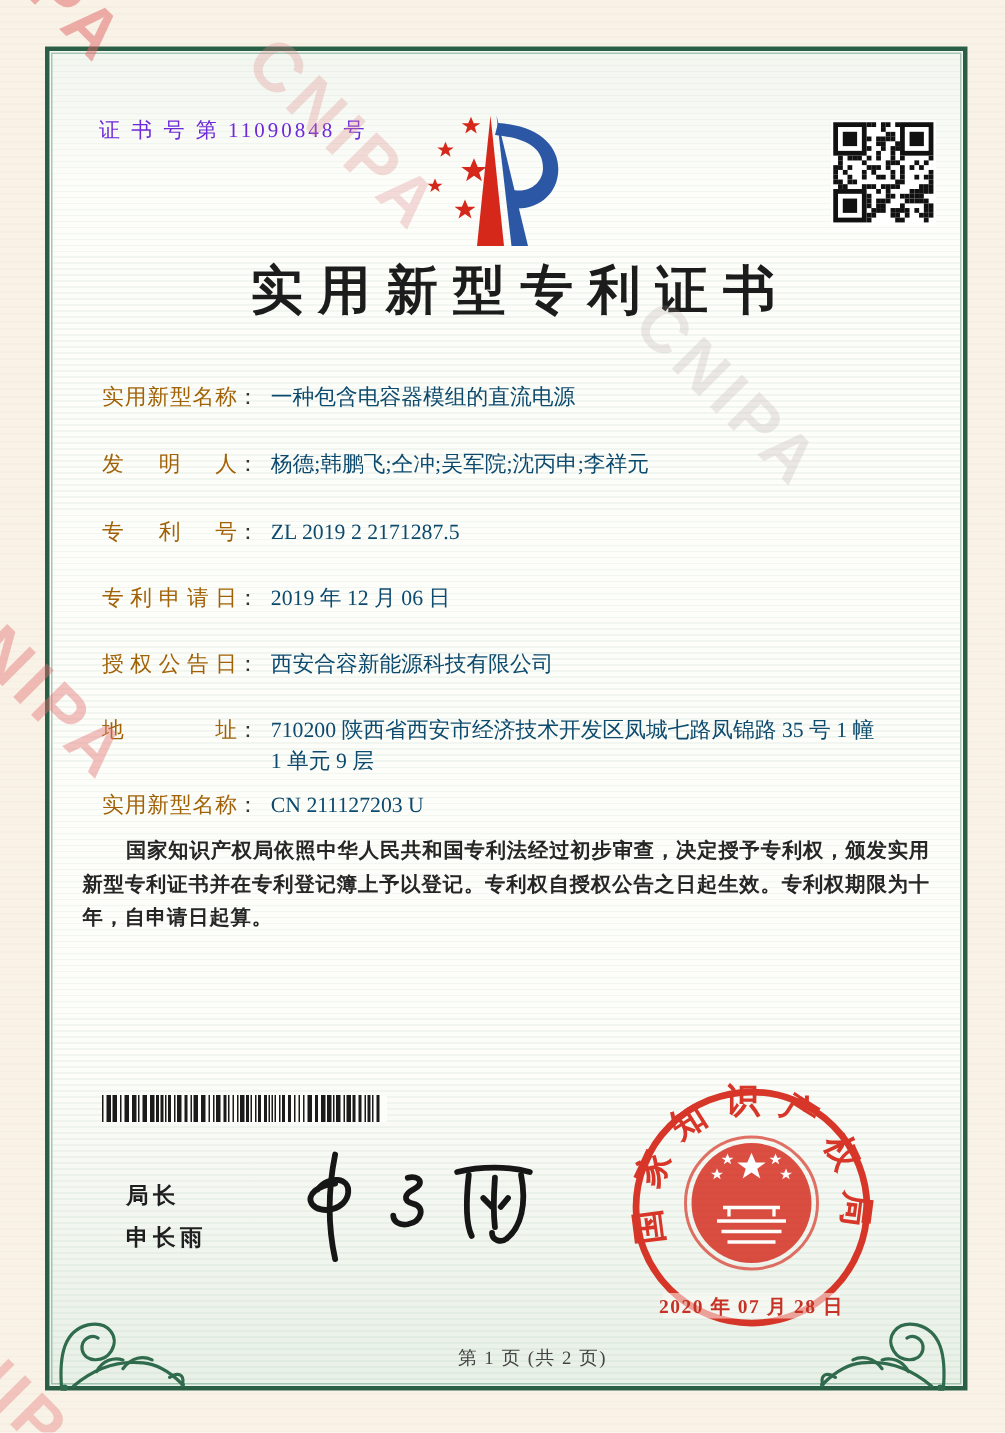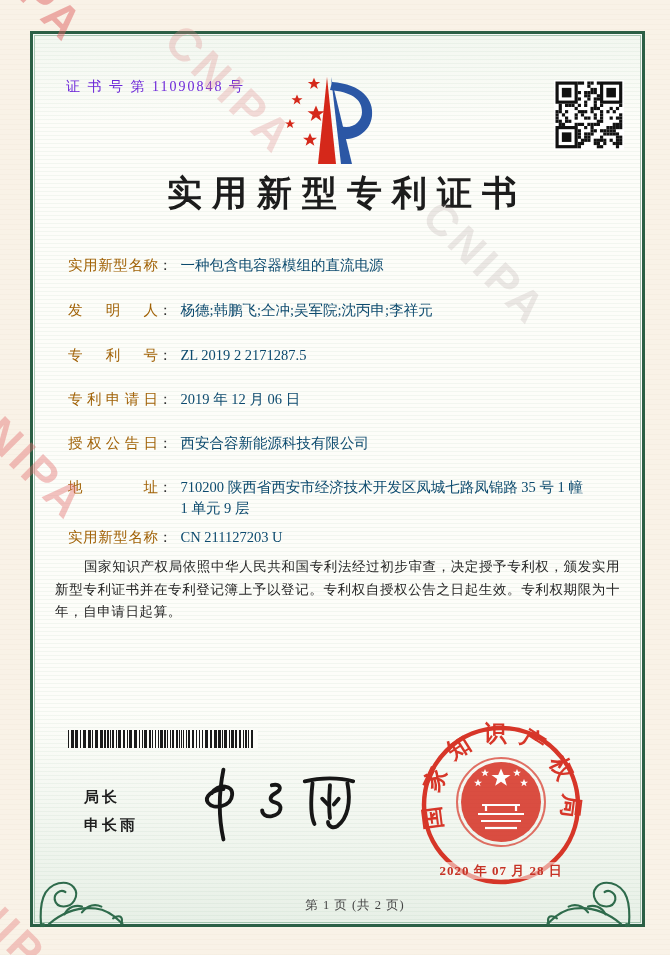--- a/index.html
+++ b/index.html
@@ -34,21 +34,21 @@
     font-size:35px;font-weight:700;letter-spacing:10px;padding-left:24px;color:#1c1c1c;z-index:2;
   }
   .row{position:absolute;left:68px;right:56px;font-size:14.5px;line-height:21px;color:#333;z-index:2;}
   .flabel{display:inline-block;width:90px;text-align:justify;text-align-last:justify;vertical-align:top;color:#a16207;}
   .colon{display:inline-block;vertical-align:top;}
   .fval{display:inline-block;margin-left:8px;vertical-align:top;max-width:410px;color:#0c4a6e;}
   .r1{top:255px}.r2{top:300px}.r3{top:345px}.r4{top:389px}.r5{top:433px}.r6{top:477px}.r7{top:527px}
   .grant-row{display:flex;}
   .pair{white-space:nowrap;}
   .pair + .pair{margin-left:48px;}
-  .body-text{position:absolute;left:55px;right:50px;top:556px;z-index:2;}
+  .body-text{position:absolute;left:55px;right:50px;top:556px;z-index:2;font-weight:bold;}
   .body-text p{
     margin:0;font-size:13.5px;line-height:22.6px;text-indent:2.15em;
     text-align:justify;letter-spacing:0.6px;color:#262626;
   }
   .barcode{position:absolute;left:68px;top:730px;width:190px;height:18px;z-index:2;}
   .signer{position:absolute;left:68px;top:788px;z-index:2;
     font-family:"Liberation Sans","DejaVu Sans",sans-serif;font-weight:600;font-size:15px;letter-spacing:3px;color:#1f1f1f;}
   .signer div{margin-bottom:9px;margin-left:16px;}
   .signature{position:absolute;left:190px;top:760px;width:185px;height:92px;z-index:3;}
   .seal{position:absolute;left:412px;top:718px;width:178px;height:178px;z-index:6;opacity:.93;}

